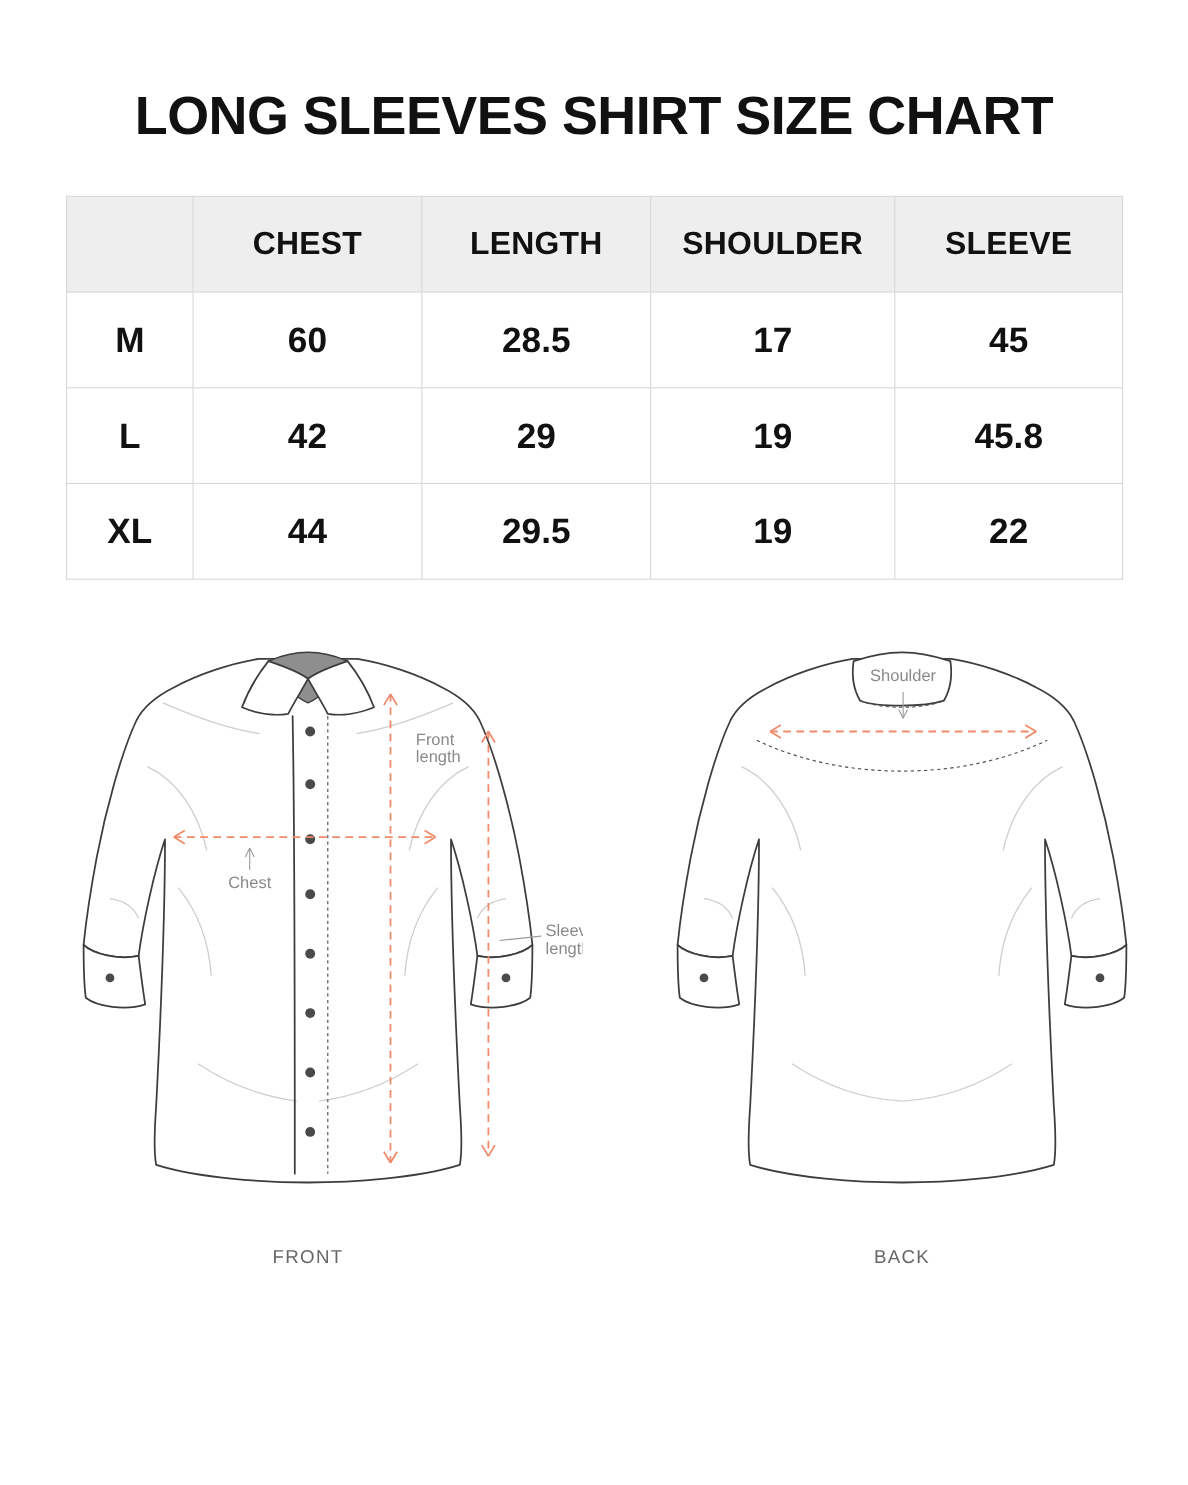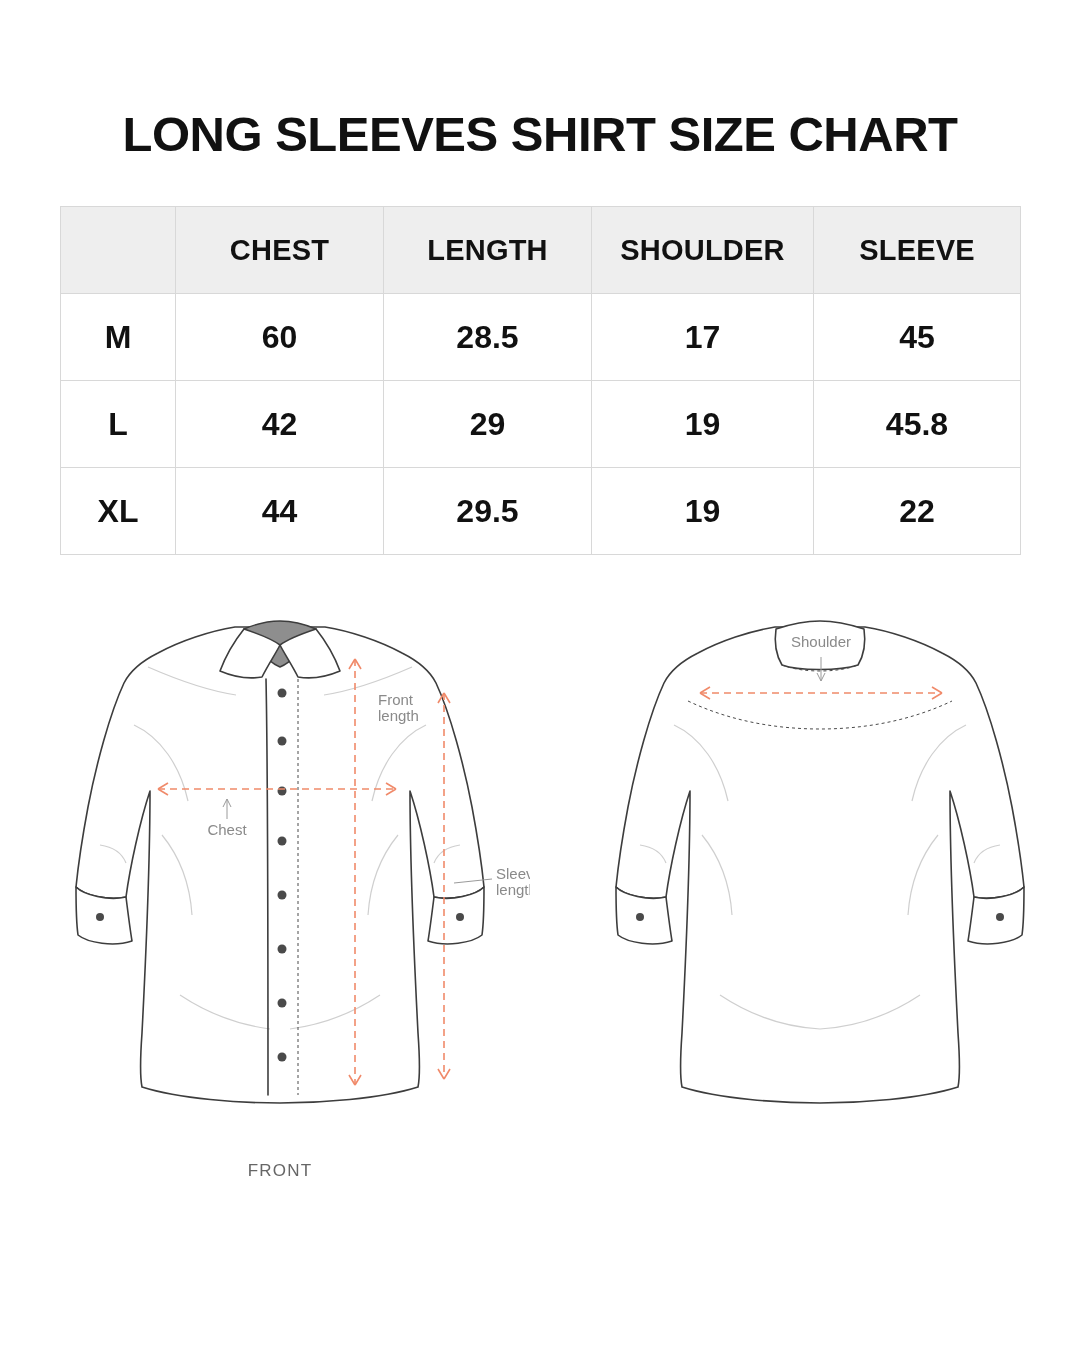--- a/index.html
+++ b/index.html
@@ -20,21 +20,21 @@
     height: 1350px;
     position: relative;
     box-sizing: border-box;
   }
   .title {
     text-align: center;
     font-size: 49px;
     font-weight: bold;
     letter-spacing: -0.5px;
     margin: 0;
-    padding-top: 106px;
+    padding-top: 78px;
     color: #111111;
     font-family: "Liberation Sans", sans-serif;
   }
   .table-wrap {
     margin: 44px 60px 0 60px;
   }
   table.size-table {
     border-collapse: collapse;
     width: 960px;
     table-layout: fixed;
@@ -284,15 +284,16 @@
         <path class="meas" d="M130 98 L372 98"></path>
         <path class="meas-solid" d="M130 98 L140 92 M130 98 L140 104"></path>
         <path class="meas-solid" d="M372 98 L362 92 M372 98 L362 104"></path>
         <path class="leader" d="M251 62 L251 86"></path>
         <path class="leader" d="M251 86 L247 78 M251 86 L255 78"></path>
         <text class="lbl lbl-c" x="251" y="52">Shoulder</text>
       </svg>
     </div>
 
     <div class="caption cap-front">FRONT</div>
+    <div class="caption cap-back">BACK</div>
   </div>
 
 </div>
 
 </body></html>

